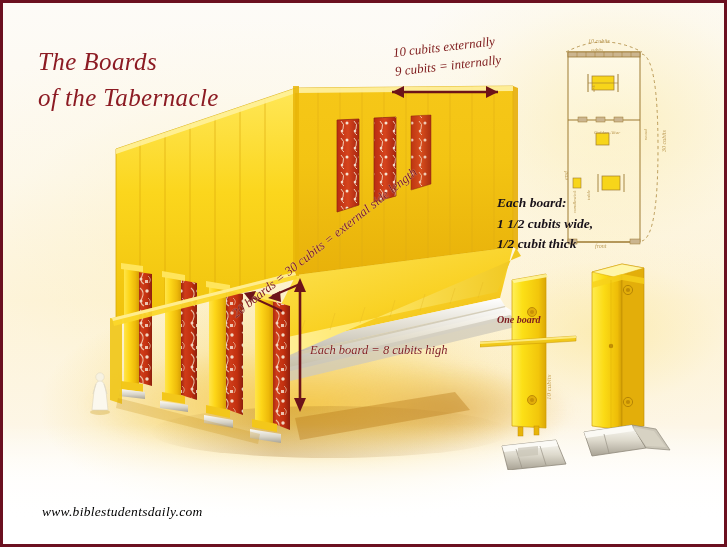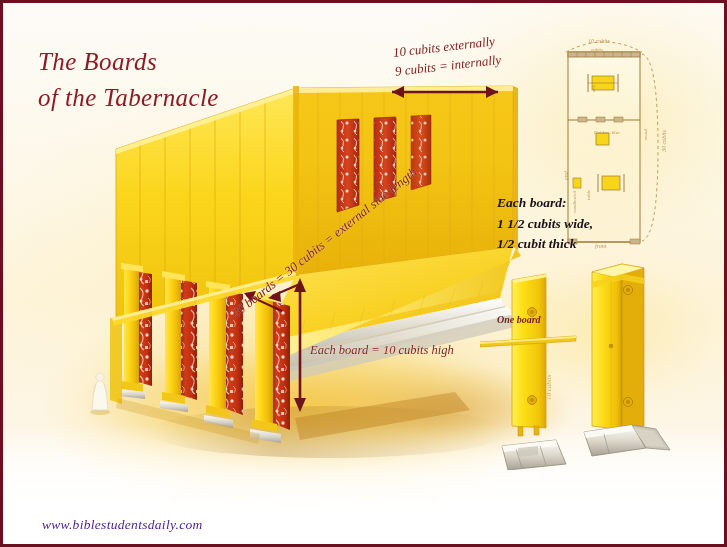--- a/index.html
+++ b/index.html
@@ -114,22 +114,22 @@
   }
   .ann-oneboard {
     left: 497px; top: 314px;
     font-size: 10px;
     font-weight: bold;
     color: #7d1a1f;
     font-style: italic;
   }
   .watermark {
     position: absolute;
-    left: 42px; top: 517px;
-    color: #4c1d95;
+    left: 42px; top: 504px;
+    color: #000000;
     font-style: italic;
     font-size: 13.5px;
     letter-spacing: 0.3px;
     z-index: 40;
     white-space: pre;
   }
 
   
   #tab { position: absolute; left: 0; top: 0; width: 727px; height: 547px; z-index: 20; }
 
@@ -554,21 +554,21 @@
   <div class="plan-lbl" style="left:545px; top:400px; font-size:7px; transform:rotate(-90deg); transform-origin:left top; color:#c29a45;">10 cubits</div>
 
   <div class="title" style="white-space: pre;"><span>The Boards</span>
 <span>of the Tabernacle</span></div>
 
   <div class="ann ann-red ann-top" style="white-space: pre;">10 cubits externally
 9 cubits = internally</div>
 
   <div class="ann ann-red ann-side" style="white-space: pre;">20 boards = 30 cubits = external side length</div>
 
-  <div class="ann ann-red ann-height" style="white-space: pre;">Each board = 10 cubits high</div>
+  <div class="ann ann-red ann-height" style="white-space: pre;">Each board = 8 cubits high</div>
 
   <div class="ann ann-black ann-board" style="white-space: pre;">Each board:
 1 1/2 cubits wide,
 1/2 cubit thick</div>
 
   <div class="ann ann-oneboard" style="white-space: pre;">One board</div>
 
   <div class="watermark">www.biblestudentsdaily.com</div>
 
   <div class="botfade"></div>

